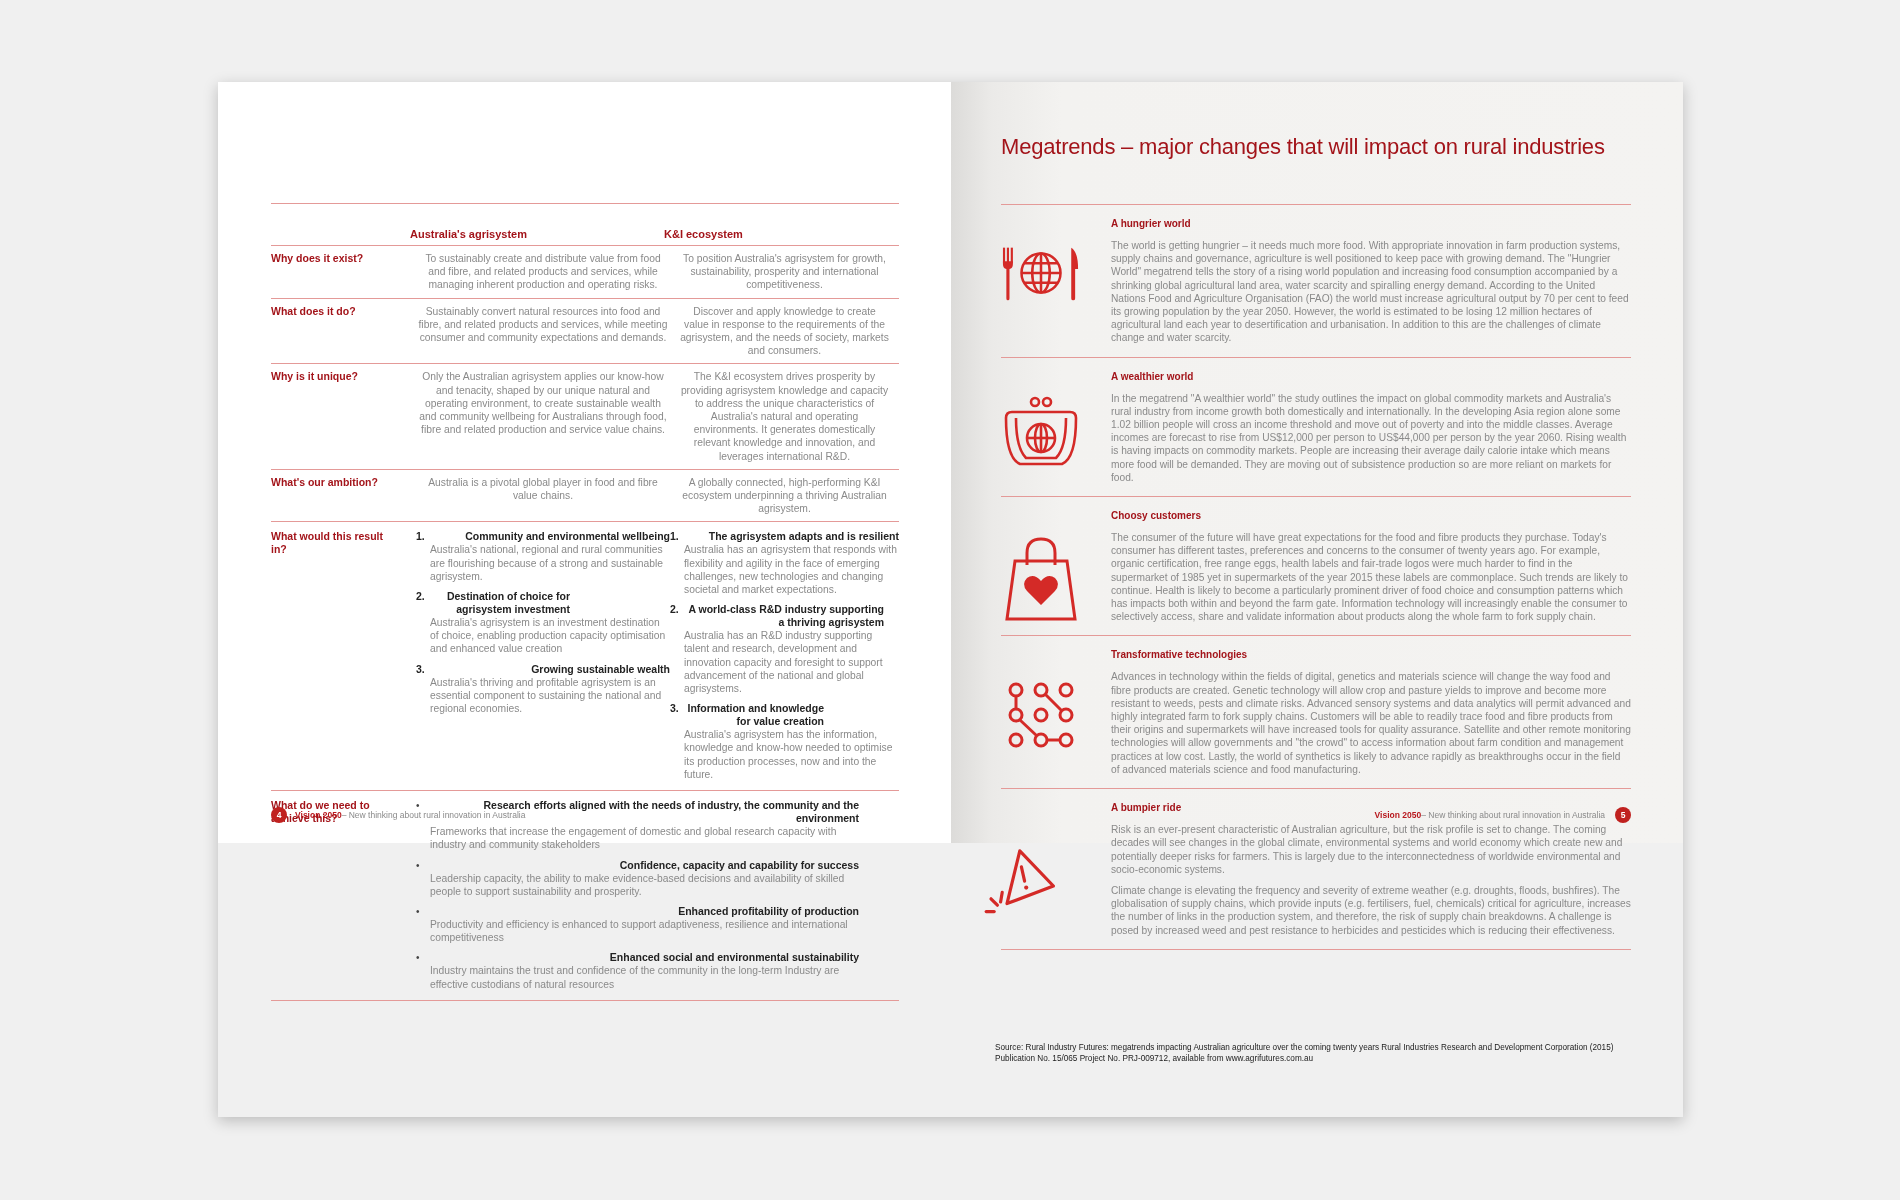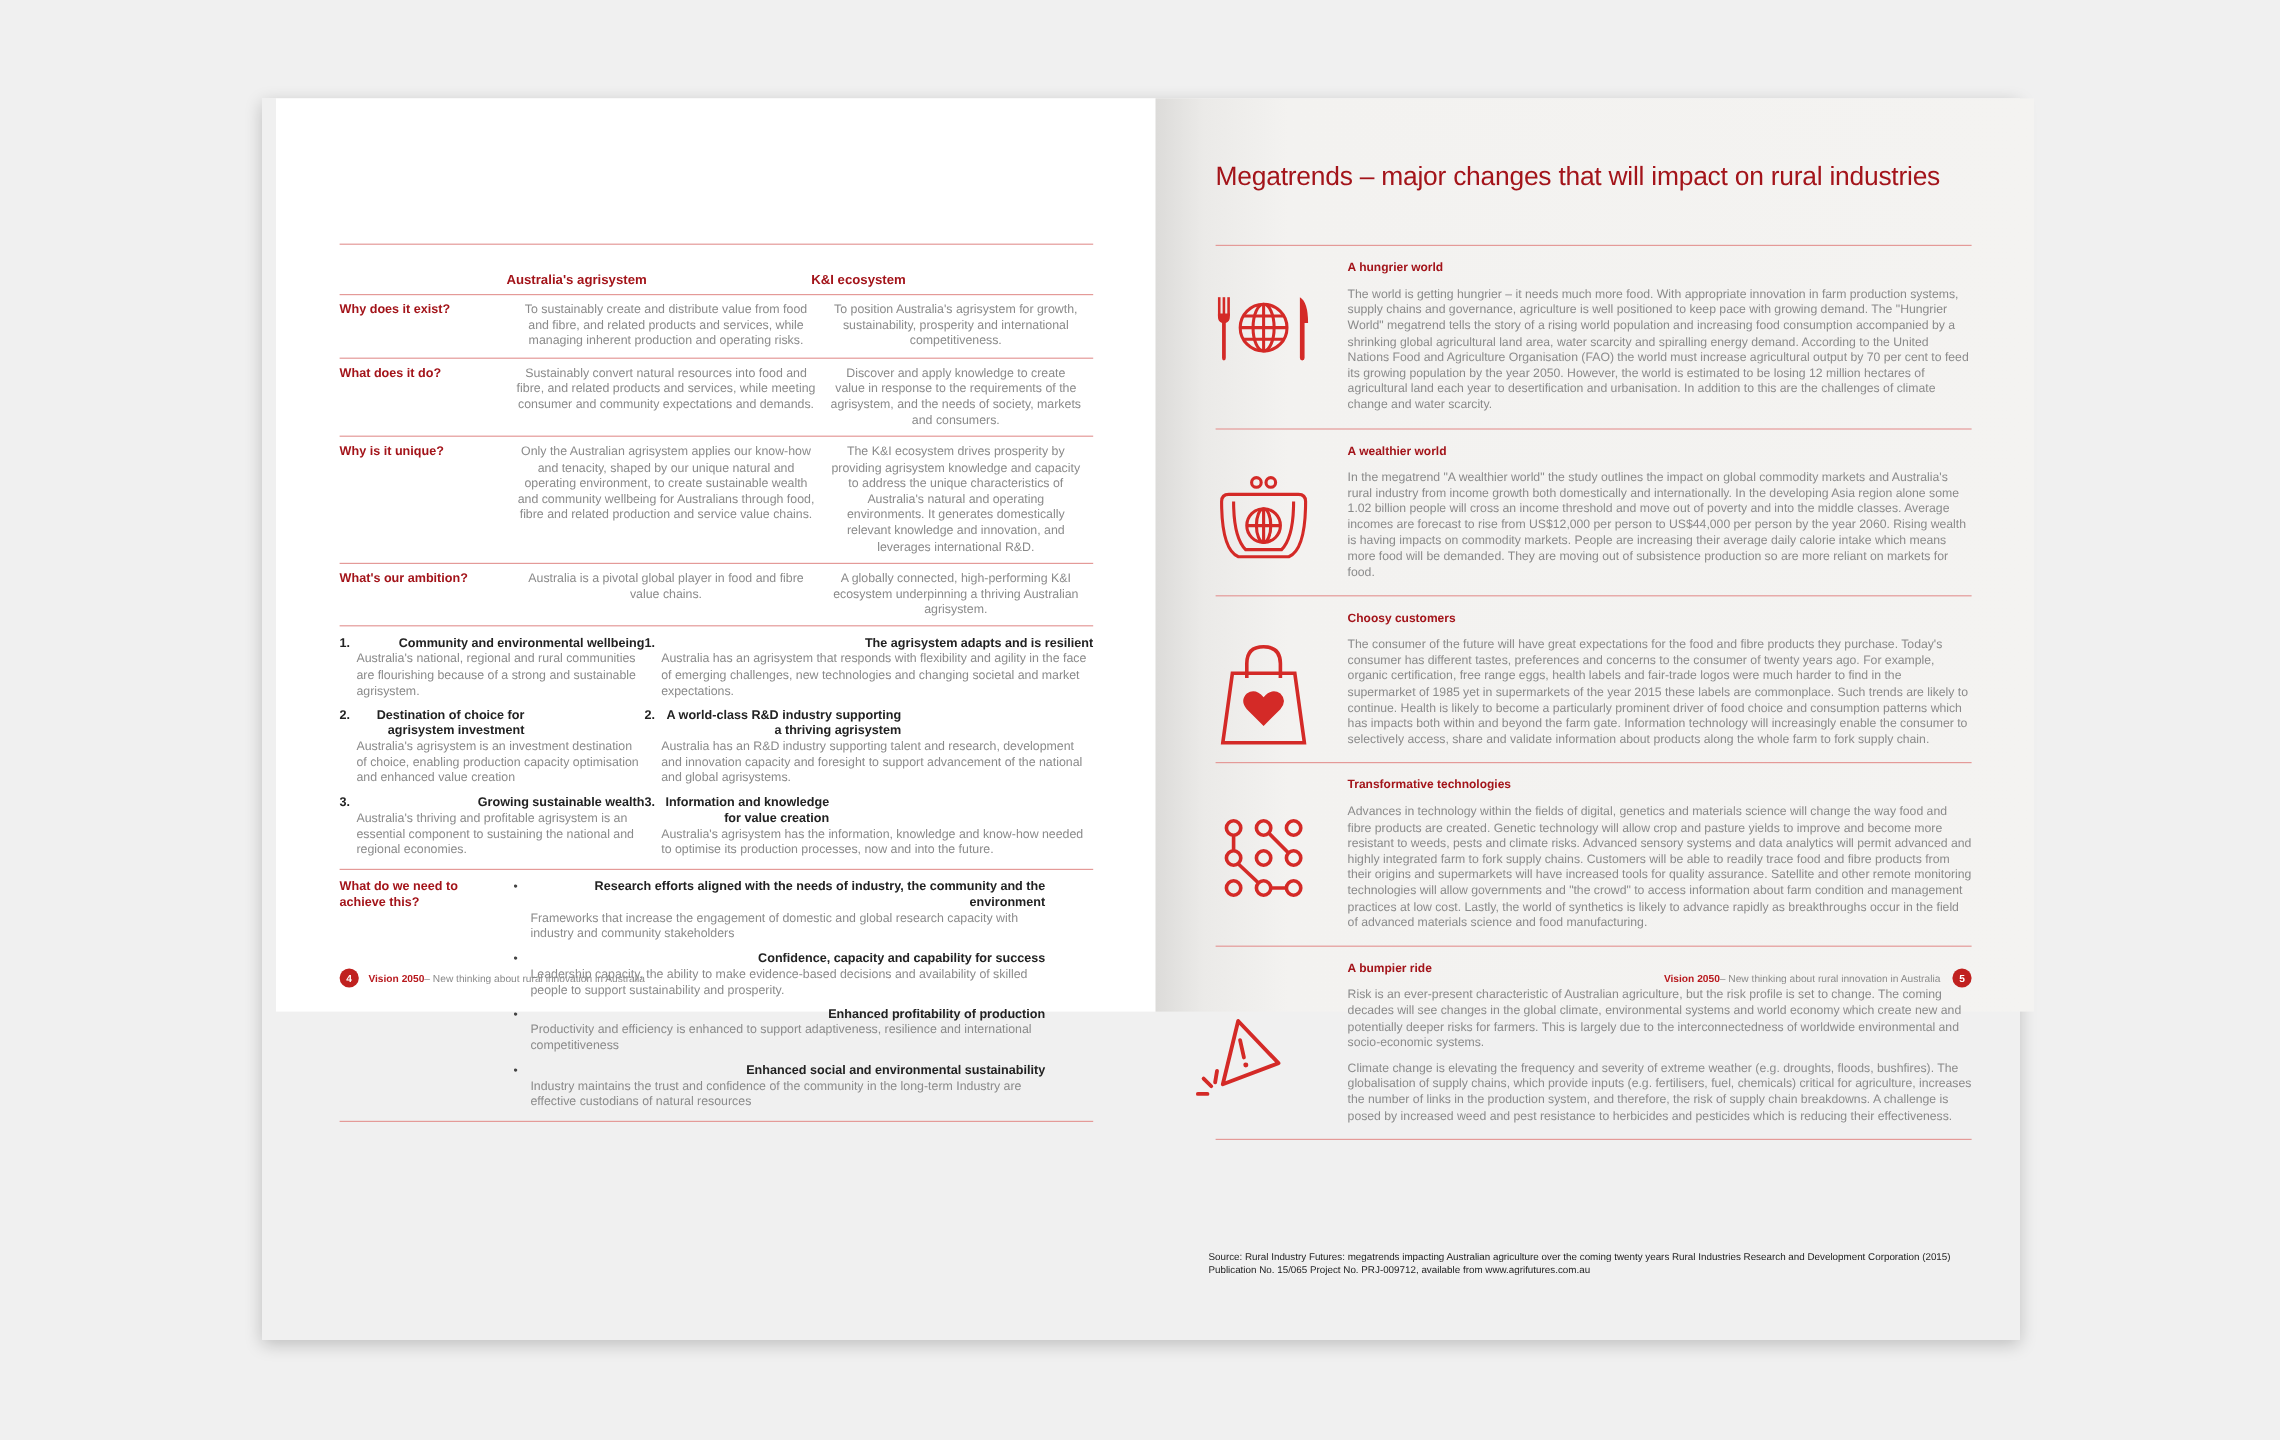--- a/index.html
+++ b/index.html
@@ -1,18 +1,18 @@
 <!DOCTYPE html>
 <html><head>
 <meta charset="utf-8">
 <style>
   html, body { margin:0; padding:0; }
   body { width:1900px; height:1200px; background:#f0f0f0; position:relative; overflow:hidden; font-family:"Liberation Sans", sans-serif; }
   .spread { position:absolute; left:218px; top:82px; width:1465px; height:1035px; box-shadow:0 4px 14px rgba(0,0,0,0.22); }
-  .page { position:absolute; top:0; height:761px;margin-left:12px; }
+  .page { position:absolute; top:0; height:761px; }
   .page-left { left:0; width:733px; background:#ffffff; }
   .page-right { left:733px; width:732px; background:linear-gradient(90deg,#dcdbd9 0px,#ebeae8 40px,#f3f2f0 110px,#f4f3f1 100%); }
 
   
   .tbl { position:absolute; left:53px; top:121px; width:628px; }
   .hdr { display:flex; border-top:1.5px solid #e49a98; border-bottom:1.5px solid #e49a98; padding:20px 0 3px 0; }
   .c1 { width:139px; flex:none; }
   .c2 { width:254px; flex:none; }
   .c3 { flex:1; }
   .hdr span { font-size:11px; font-weight:bold; color:#a3141a; }
@@ -72,20 +72,21 @@
         <div class="c2 a">Only the Australian agrisystem applies our know-how and tenacity, shaped by our unique natural and operating environment, to create sustainable wealth and community wellbeing for Australians through food, fibre and related production and service value chains.</div>
         <div class="c3 a">The K&amp;I ecosystem drives prosperity by providing agrisystem knowledge and capacity to address the unique characteristics of Australia's natural and operating environments. It generates domestically relevant knowledge and innovation, and leverages international R&amp;D.</div>
       </div>
       <div class="row">
         <div class="c1 q">What's our ambition?</div>
         <div class="c2 a">Australia is a pivotal global player in food and fibre value chains.</div>
         <div class="c3 a">A globally connected, high-performing K&amp;I ecosystem underpinning a thriving Australian agrisystem.</div>
       </div>
 
       <div class="row" style="padding-top:8px;padding-bottom:2px;">
+        <div class="c1 q" style="width:120px;padding-right:25px;">What would this result in?</div>
         <div class="c2">
           <div class="li">
             <div class="num">1.</div>
             <div>
                 <div class="t">Community and environmental wellbeing</div>
                 <div class="d">Australia's national, regional and rural communities are flourishing because of a strong and sustainable agrisystem.</div>
               </div>
           </div>
           <div class="li">
             <div class="num">2.</div>

